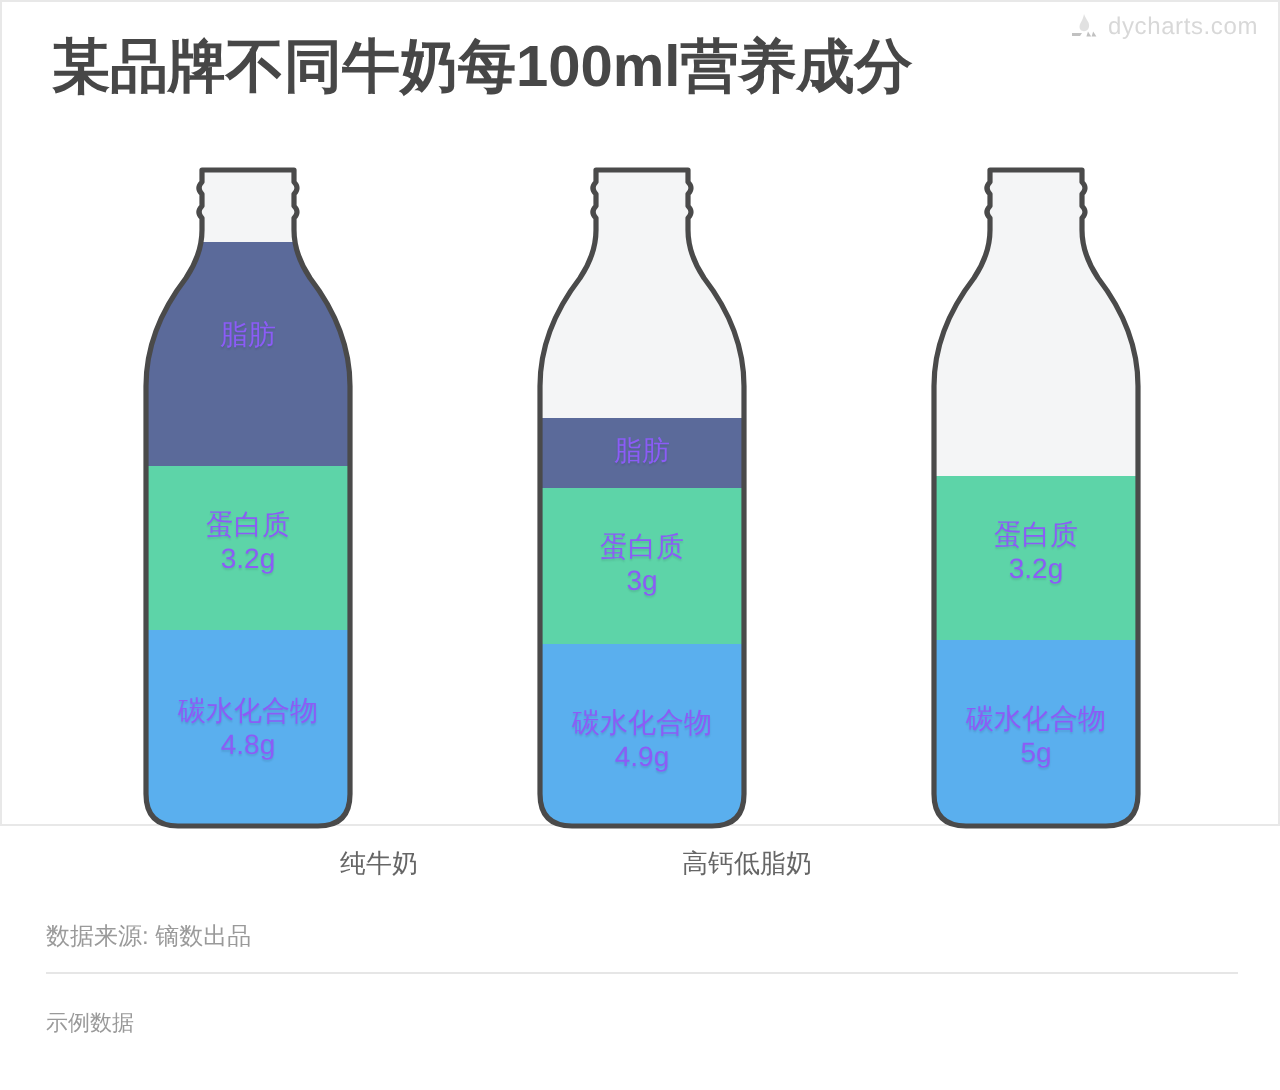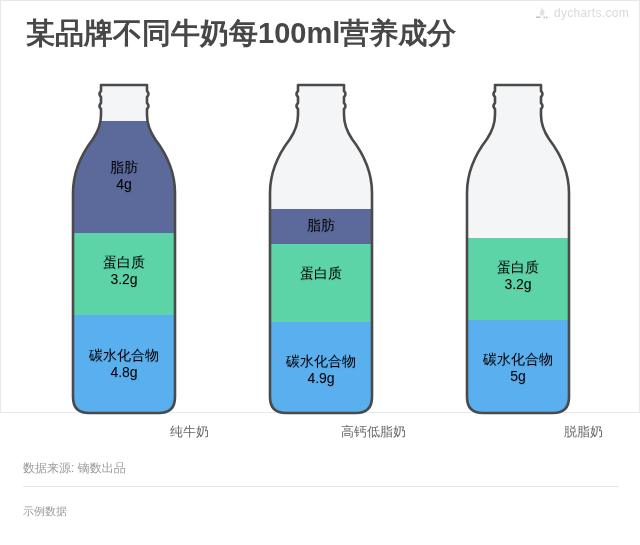--- a/index.html
+++ b/index.html
@@ -91,21 +91,21 @@
     top: 0;
     width: 118px;
     height: 340px;
     pointer-events: none;
   }
   .seg-label {
     position: absolute;
     left: 0;
     width: 118px;
     text-align: center;
-    color: #000000;
+    color: #8b5cf6;
     font-size: 14px;
     line-height: 17px;
     text-shadow: 0 1px 1px rgba(0,0,0,.10);
   }
   .seg-label .val {
     display: block;
     font-size: 14px;
   }
 
   .cat-label {
@@ -204,21 +204,20 @@
           </g>
           <path d="M36,4 L36,10 Q33,13 36,16 L36,22 Q33,25 36,28 L36,34
                    Q36,46 28,58 Q8,84 8,112 L8,316
                    Q8,332 24,332 L94,332 Q110,332 110,316 L110,112
                    Q110,84 90,58 Q82,46 82,34 L82,28 Q85,25 82,22
                    L82,16 Q85,13 82,10 L82,4 Z" fill="none" stroke="#4a4a4a" stroke-width="2.6" stroke-linejoin="round"></path>
         </svg>
         <div class="seg-labels">
           <div class="seg-label" style="top:78px;">
             <span>脂肪</span>
-            <span class="val">4g</span>
           </div>
           <div class="seg-label" style="top:173px;">
             <span>蛋白质</span>
             <span class="val">3.2g</span>
           </div>
           <div class="seg-label" style="top:266px;">
             <span>碳水化合物</span>
             <span class="val">4.8g</span>
           </div>
         </div>
@@ -249,20 +248,21 @@
                    Q8,332 24,332 L94,332 Q110,332 110,316 L110,112
                    Q110,84 90,58 Q82,46 82,34 L82,28 Q85,25 82,22
                    L82,16 Q85,13 82,10 L82,4 Z" fill="none" stroke="#4a4a4a" stroke-width="2.6" stroke-linejoin="round"></path>
         </svg>
         <div class="seg-labels">
           <div class="seg-label" style="top:136px;">
             <span>脂肪</span>
           </div>
           <div class="seg-label" style="top:184px;">
             <span>蛋白质</span>
+            <span class="val">3g</span>
           </div>
           <div class="seg-label" style="top:272px;">
             <span>碳水化合物</span>
             <span class="val">4.9g</span>
           </div>
         </div>
       </div>
       <div class="cat-label">高钙低脂奶</div>
     </div>
 
@@ -293,21 +293,20 @@
           <div class="seg-label" style="top:178px;">
             <span>蛋白质</span>
             <span class="val">3.2g</span>
           </div>
           <div class="seg-label" style="top:270px;">
             <span>碳水化合物</span>
             <span class="val">5g</span>
           </div>
         </div>
       </div>
-      <div class="cat-label">脱脂奶</div>
     </div>
 
   </div>
 
   <div class="source">数据来源: 镝数出品</div>
   <div class="divider"></div>
   <div class="produced">示例数据</div>
 
 </div>
 

